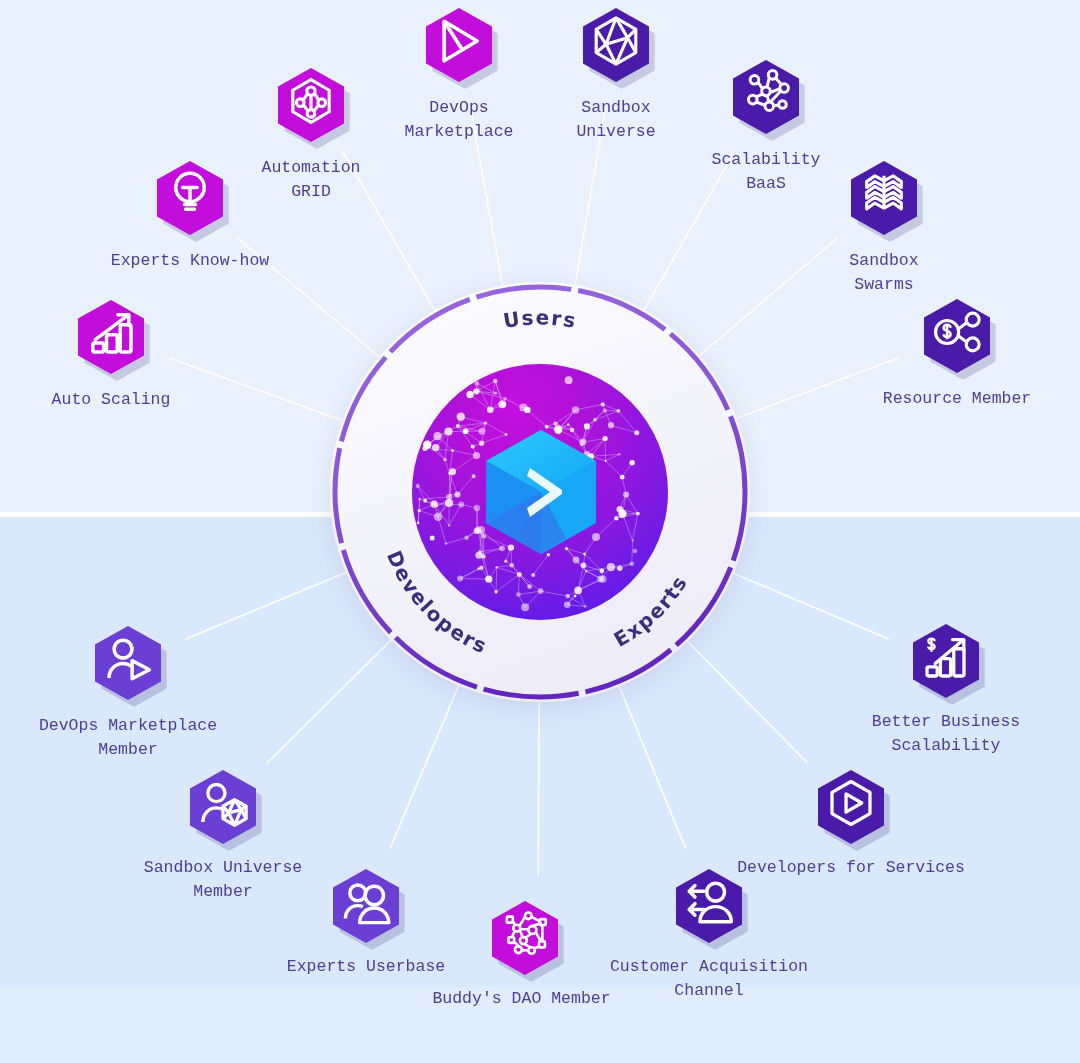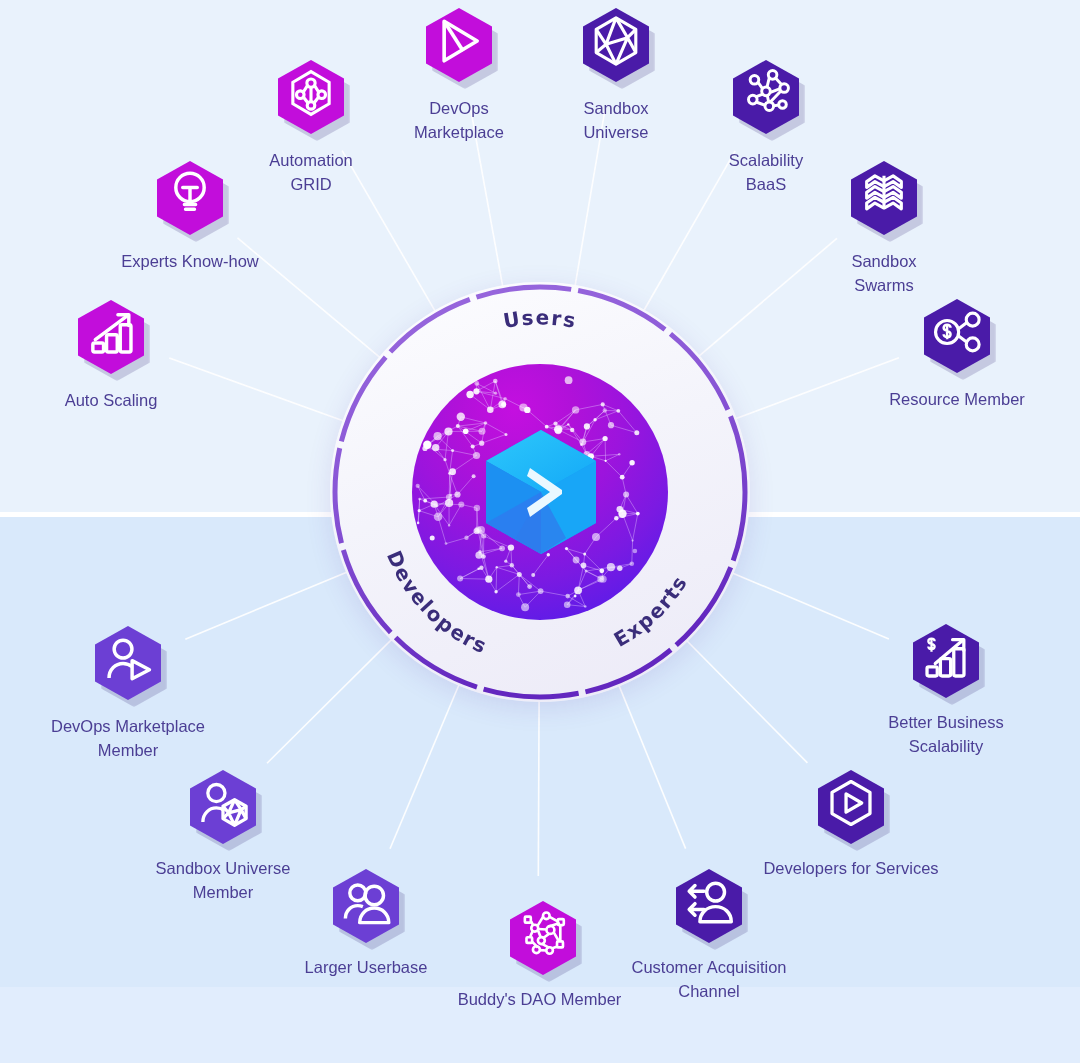--- a/index.html
+++ b/index.html
@@ -53,21 +53,21 @@
   .hexbox { position:relative; width:66px; height:74px; }
   .hex {
     position:absolute; inset:0;
     clip-path:polygon(50% 0%,100% 25%,100% 75%,50% 100%,0% 75%,0% 25%);
   }
   .hex.shadow { transform:translate(6px,7px); filter:blur(1px); opacity:.20; background:#3a2a7a; }
   .hex svg { position:absolute; inset:0; }
   .node-label {
     position:absolute; width:230px; left:50%; transform:translateX(-50%);
     text-align:center; color:#4b3e94; font-size:16.5px; line-height:1.48;
-    font-family:Liberation Sans, sans-serif; white-space:pre-line;
+    font-family:Liberation Mono, monospace; white-space:pre-line;
   }
   .node-label.w300 { width:300px; }
 </style>
 </head>
 <body>
 
 <div id="stage">
 
   <div class="bg-band band-top"></div>
   <div class="bg-band band-rule"></div>
@@ -465,21 +465,21 @@
               <g fill="none" stroke="#fff" stroke-width="2.1" stroke-linecap="round">
                 <circle cx="20" cy="16" r="8.6"></circle>
                 <path d="M15.6 16h8.8M20 16v8"></path>
                 <path d="M16.6 26.4h6.8M17.3 29.3h5.4"></path>
               </g>
             </svg>
           </div>
         </div>
         <div class="node-label" style="top:88px;width:230px">Experts Know-how</div>
       </div>
-      <div class="node" style="left: 278px; top: 60px;">
+      <div class="node" style="left: 278px; top: 68px;">
         <div class="hexbox">
           <div class="hex shadow"></div>
           <div class="hex" style="background:#c20ddb">
             <svg viewBox="0 0 40 40">
               <g fill="none" stroke="#fff" stroke-width="1.9">
                 <polygon points="20,7 31,13.5 31,26.5 20,33 9,26.5 9,13.5"></polygon>
                 <circle cx="20" cy="14" r="2.5"></circle>
                 <circle cx="13.5" cy="21" r="2.3"></circle>
                 <circle cx="26.5" cy="21" r="2.3"></circle>
                 <circle cx="20" cy="27.5" r="2.3"></circle>
@@ -633,23 +633,23 @@
             <svg viewBox="0 0 40 40">
               <g fill="none" stroke="#fff" stroke-width="2.1" stroke-linejoin="round">
                 <circle cx="15" cy="14.5" r="4.8"></circle>
                 <path d="M7.5 30 c0-4.6 3.4-7.8 7.5-7.8 c1.1 0 2.1.2 3.1.6"></path>
                 <circle cx="25" cy="16" r="5.6"></circle>
                 <path d="M16.2 32.5 c0-5.2 3.9-8.8 8.8-8.8 s8.8 3.6 8.8 8.8 Z"></path>
               </g>
             </svg>
           </div>
         </div>
-        <div class="node-label" style="top:86px;width:230px">Larger Userbase</div>
-      </div>
-      <div class="node" style="left: 503px; top: 901px; padding-left: 7px;">
+        <div class="node-label" style="top:86px;width:230px">Experts Userbase</div>
+      </div>
+      <div class="node" style="left: 485px; top: 901px; padding-left: 7px;">
         <div class="hexbox">
           <div class="hex shadow"></div>
           <div class="hex" style="background:#c20ddb">
             <svg viewBox="0 0 40 40">
               <g fill="none" stroke="#fff" stroke-width="1.6">
                 <rect x="9" y="9.5" width="3.6" height="3.6" rx=".6"></rect>
                 <circle cx="22" cy="9" r="2"></circle>
                 <rect x="29" y="11" width="3.6" height="3.6" rx=".6"></rect>
                 <circle cx="15" cy="16.5" r="2.1"></circle>
                 <circle cx="24.5" cy="17.5" r="2.4"></circle>

